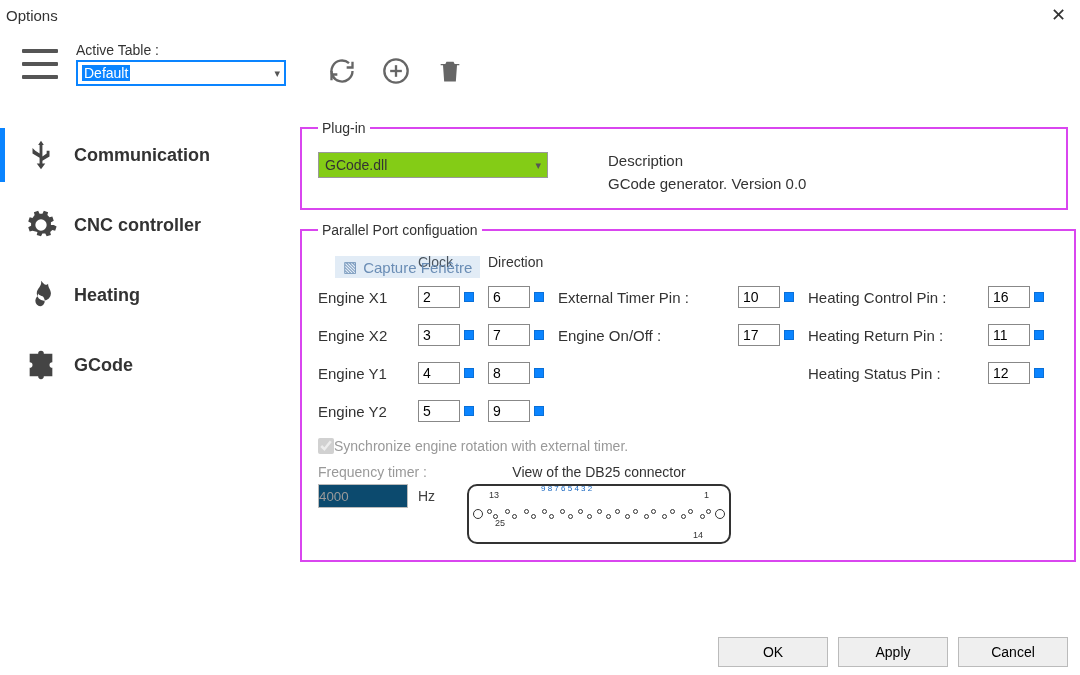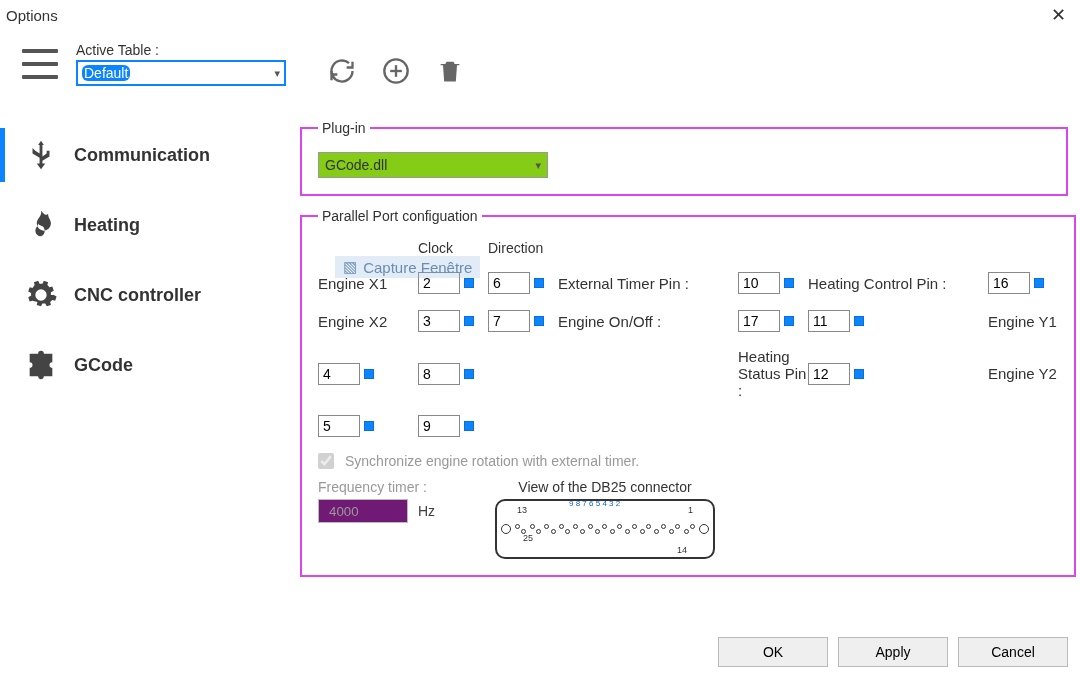--- a/index.html
+++ b/index.html
@@ -8,21 +8,21 @@
   .titlebar { display: flex; align-items: center; justify-content: space-between; padding: 2px 6px 0 6px; }
   .title { font-size: 15px; }
   .close-x { font-size: 18px; font-weight: 300; padding: 2px 8px; cursor: pointer; }
 
   .topbar { display: flex; align-items: center; gap: 18px; padding: 14px 0 0 22px; }
   .hamburger { width: 36px; height: 30px; display: flex; flex-direction: column; justify-content: space-between; cursor: pointer; }
   .hamburger div { height: 4px; background: #555; border-radius: 1px; }
   .active-table-wrap { display: flex; flex-direction: column; gap: 2px; }
   .active-table-label { font-size: 14px; }
   .combo { border: 2px solid #0a84ff; width: 210px; height: 26px; display: flex; align-items: center; justify-content: space-between; padding: 0 4px; }
-  .combo .sel { background: #0a84ff; color: #fff; padding: 0 2px; font-size: 14px; border-radius: 6px; }
+  .combo .sel { background: #0a84ff; color: #fff; padding: 0 2px; font-size: 14px; }
   .combo .chev { font-size: 11px; color: #555; }
   .top-icons { display: flex; gap: 26px; margin-left: 24px; align-items: center; margin-top: 14px; }
   .icon-btn { width: 28px; height: 28px; cursor: pointer; color: #666; }
 
   .sidebar { position: absolute; left: 0; top: 120px; width: 260px; }
   .side-item { display: flex; align-items: center; gap: 16px; padding: 18px 0 18px 24px; font-size: 18px; font-weight: 600; cursor: pointer; position: relative; }
   .side-item.active::before { content: ""; position: absolute; left: 0; top: 8px; bottom: 8px; width: 5px; background: #0a84ff; }
   .side-item .side-icon { width: 34px; height: 34px; color: #444; }
 
   .content { position: absolute; left: 300px; top: 120px; right: 12px; }
@@ -37,30 +37,30 @@
   .desc-text { font-size: 15px; margin-top: 2px; }
 
   .overlay-hint { position: absolute; left: 335px; top: 256px; background: rgba(140,180,220,0.25); color: #6a8db5; font-size: 15px; padding: 2px 8px; display: flex; align-items: center; gap: 6px; pointer-events: none; }
 
   .pp-grid { display: grid; grid-template-columns: 100px 70px 70px 180px 70px 180px 70px; row-gap: 16px; align-items: center; margin-top: 6px; }
   .pp-head { font-size: 14px; }
   .pin-box { display: flex; align-items: center; gap: 4px; }
   .pin-box input { width: 42px; height: 22px; border: 1px solid #888; padding: 0 4px; font-size: 14px; }
   .pin-box .sq { width: 10px; height: 10px; background: #0a84ff; border: 1px solid #0a70d8; cursor: pointer; }
   .col-label { font-size: 15px; }
-  .sync-row { margin-top: 16px; display: flex; align-items: center; gap: 11px; color: #999; }
+  .sync-row { margin-top: 16px; display: flex; align-items: center; gap: 0; color: #999; }
   .sync-row input[type=checkbox] { width: 16px; height: 16px; accent-color: #0a84ff; }
-  .freq-row { margin-top: 10px; display: flex; gap: 60px; align-items: flex-start; }
+  .freq-row { margin-top: 10px; display: flex; gap: 32px; align-items: flex-start; }
   .freq-col .lab { color: #999; }
-  .freq-col input { width: 90px; height: 24px; border: 1px solid #bbb; color: #999; padding: 0 10px; margin-top: 4px; background: #701a75; }
+  .freq-col input { width: 90px; height: 24px; border: 1px solid #bbb; color: #999; padding: 0 0; margin-top: 4px; background: #0c4a6e; }
   .hz { color: #404040; margin-left: 6px; }
 
   .db25-wrap { display: flex; flex-direction: column; align-items: center; gap: 4px; }
   .db25-title { font-size: 14px; }
-  .db25 { width: 220px; height: 60px; border: 2px solid #333; border-radius: 10px; position: relative; display: flex; flex-direction: column; justify-content: center; padding: 4px 18px; }
+  .db25 { width: 264px; height: 60px; border: 2px solid #333; border-radius: 10px; position: relative; display: flex; flex-direction: column; justify-content: center; padding: 4px 18px; }
   .db25-row { display: flex; justify-content: space-between; }
   .db25-row.row2 { padding: 0 6px; }
   .db25 .num-top { position: absolute; top: -2px; font-size: 8px; color: #1565c0; }
   .db25 .screw { width: 10px; height: 10px; border: 1.4px solid #333; border-radius: 50%; position: absolute; top: 50%; transform: translateY(-50%); }
   .db25 .screw.l { left: 4px; } .db25 .screw.r { right: 4px; }
   .dot { width: 5px; height: 5px; border: 1px solid #333; border-radius: 50%; }
   .db25 .corner { position: absolute; font-size: 9px; color: #333; }
   .db25 .c13 { top: 4px; left: 20px; } .db25 .c1 { top: 4px; right: 20px; }
   .db25 .c25 { bottom: 14px; left: 26px; } .db25 .c14 { bottom: 2px; right: 26px; }
 
@@ -108,48 +108,52 @@
 
 <div class="sidebar">
   <div class="side-item active">
     <svg class="side-icon" viewBox="0 0 24 24" fill="currentColor">
         <path d="M12 2l2 3h-1v8l3-2v-2h2v4l-5 3v2h2l-3 4-3-4h2v-4l-5-3V7l2 2 3 2V5h-1z"></path>
       </svg>
     <span>Communication</span>
   </div>
   <div class="side-item">
     <svg class="side-icon" viewBox="0 0 24 24" fill="currentColor">
-        <path d="M12 2c1 4-3 5-3 9a5 5 0 0010 0c0-3-2-4-2-7-2 2-3 0-5-2zm0 18a4 4 0 01-4-4c0-2 2-3 2-5 1 2 3 1 4 3a4 4 0 01-2 6z"></path>
-      </svg>
-    <span>Heating</span>
+        <path d="M12 8a4 4 0 100 8 4 4 0 000-8zm9 4l2 1-1 3-2-.5-1.5 1.5.5 2-3 1-1-2h-2l-1 2-3-1 .5-2L6 16l-2 .5-1-3 2-1v-2l-2-1 1-3 2 .5L7.5 5 7 3l3-1 1 2h2l1-2 3 1-.5 2L18 6.5l2-.5 1 3-2 1v2z"></path>
+      </svg>
+    <span>CNC controller</span>
   </div>
   <div class="side-item">
     <svg class="side-icon" viewBox="0 0 24 24" fill="currentColor">
-        <path d="M12 8a4 4 0 100 8 4 4 0 000-8zm9 4l2 1-1 3-2-.5-1.5 1.5.5 2-3 1-1-2h-2l-1 2-3-1 .5-2L6 16l-2 .5-1-3 2-1v-2l-2-1 1-3 2 .5L7.5 5 7 3l3-1 1 2h2l1-2 3 1-.5 2L18 6.5l2-.5 1 3-2 1v2z"></path>
-      </svg>
-    <span>CNC controller</span>
+        <path d="M12 2c1 4-3 5-3 9a5 5 0 0010 0c0-3-2-4-2-7-2 2-3 0-5-2zm0 18a4 4 0 01-4-4c0-2 2-3 2-5 1 2 3 1 4 3a4 4 0 01-2 6z"></path>
+      </svg>
+    <span>Heating</span>
   </div>
   <div class="side-item">
     <svg class="side-icon" viewBox="0 0 24 24" fill="currentColor">
         <path d="M4 4h6a2 2 0 114 0h6v6a2 2 0 100 4v6h-6a2 2 0 11-4 0H4v-6a2 2 0 100-4V4z"></path>
       </svg>
     <span>GCode</span>
   </div>
 </div>
 
 <div class="content">
   <fieldset>
     <legend>Plug-in</legend>
     <div class="plugin-row">
       <div class="plugin-col">
         <div class="dropdown">
           <span>GCode.dll</span>
           <span class="chev">▾</span>
         </div>
       </div>
+      <div class="plugin-col">
+        <div class="lab">Description</div>
+        <div class="desc-text">GCode generator. Version 0.0</div>
+      </div>
     </div>
   </fieldset>
 
   <fieldset>
     <legend>Parallel Port configuation</legend>
     <div class="pp-grid">
       <div></div>
       <div class="pp-head">Clock</div>
       <div class="pp-head">Direction</div>
       <div></div>
@@ -184,20 +188,21 @@
         </div>
       <div class="pin-box">
           <input value="7" style="">
           <span class="sq"></span>
         </div>
       <div class="col-label">Engine On/Off :</div>
       <div class="pin-box">
           <input value="17" style="">
           <span class="sq"></span>
         </div>
+      <div class="col-label">Heating Return Pin :</div>
       <div class="pin-box">
           <input value="11" style="">
           <span class="sq"></span>
         </div>
 
       <div class="col-label">Engine Y1</div>
       <div class="pin-box">
           <input value="4" style="">
           <span class="sq"></span>
         </div>

